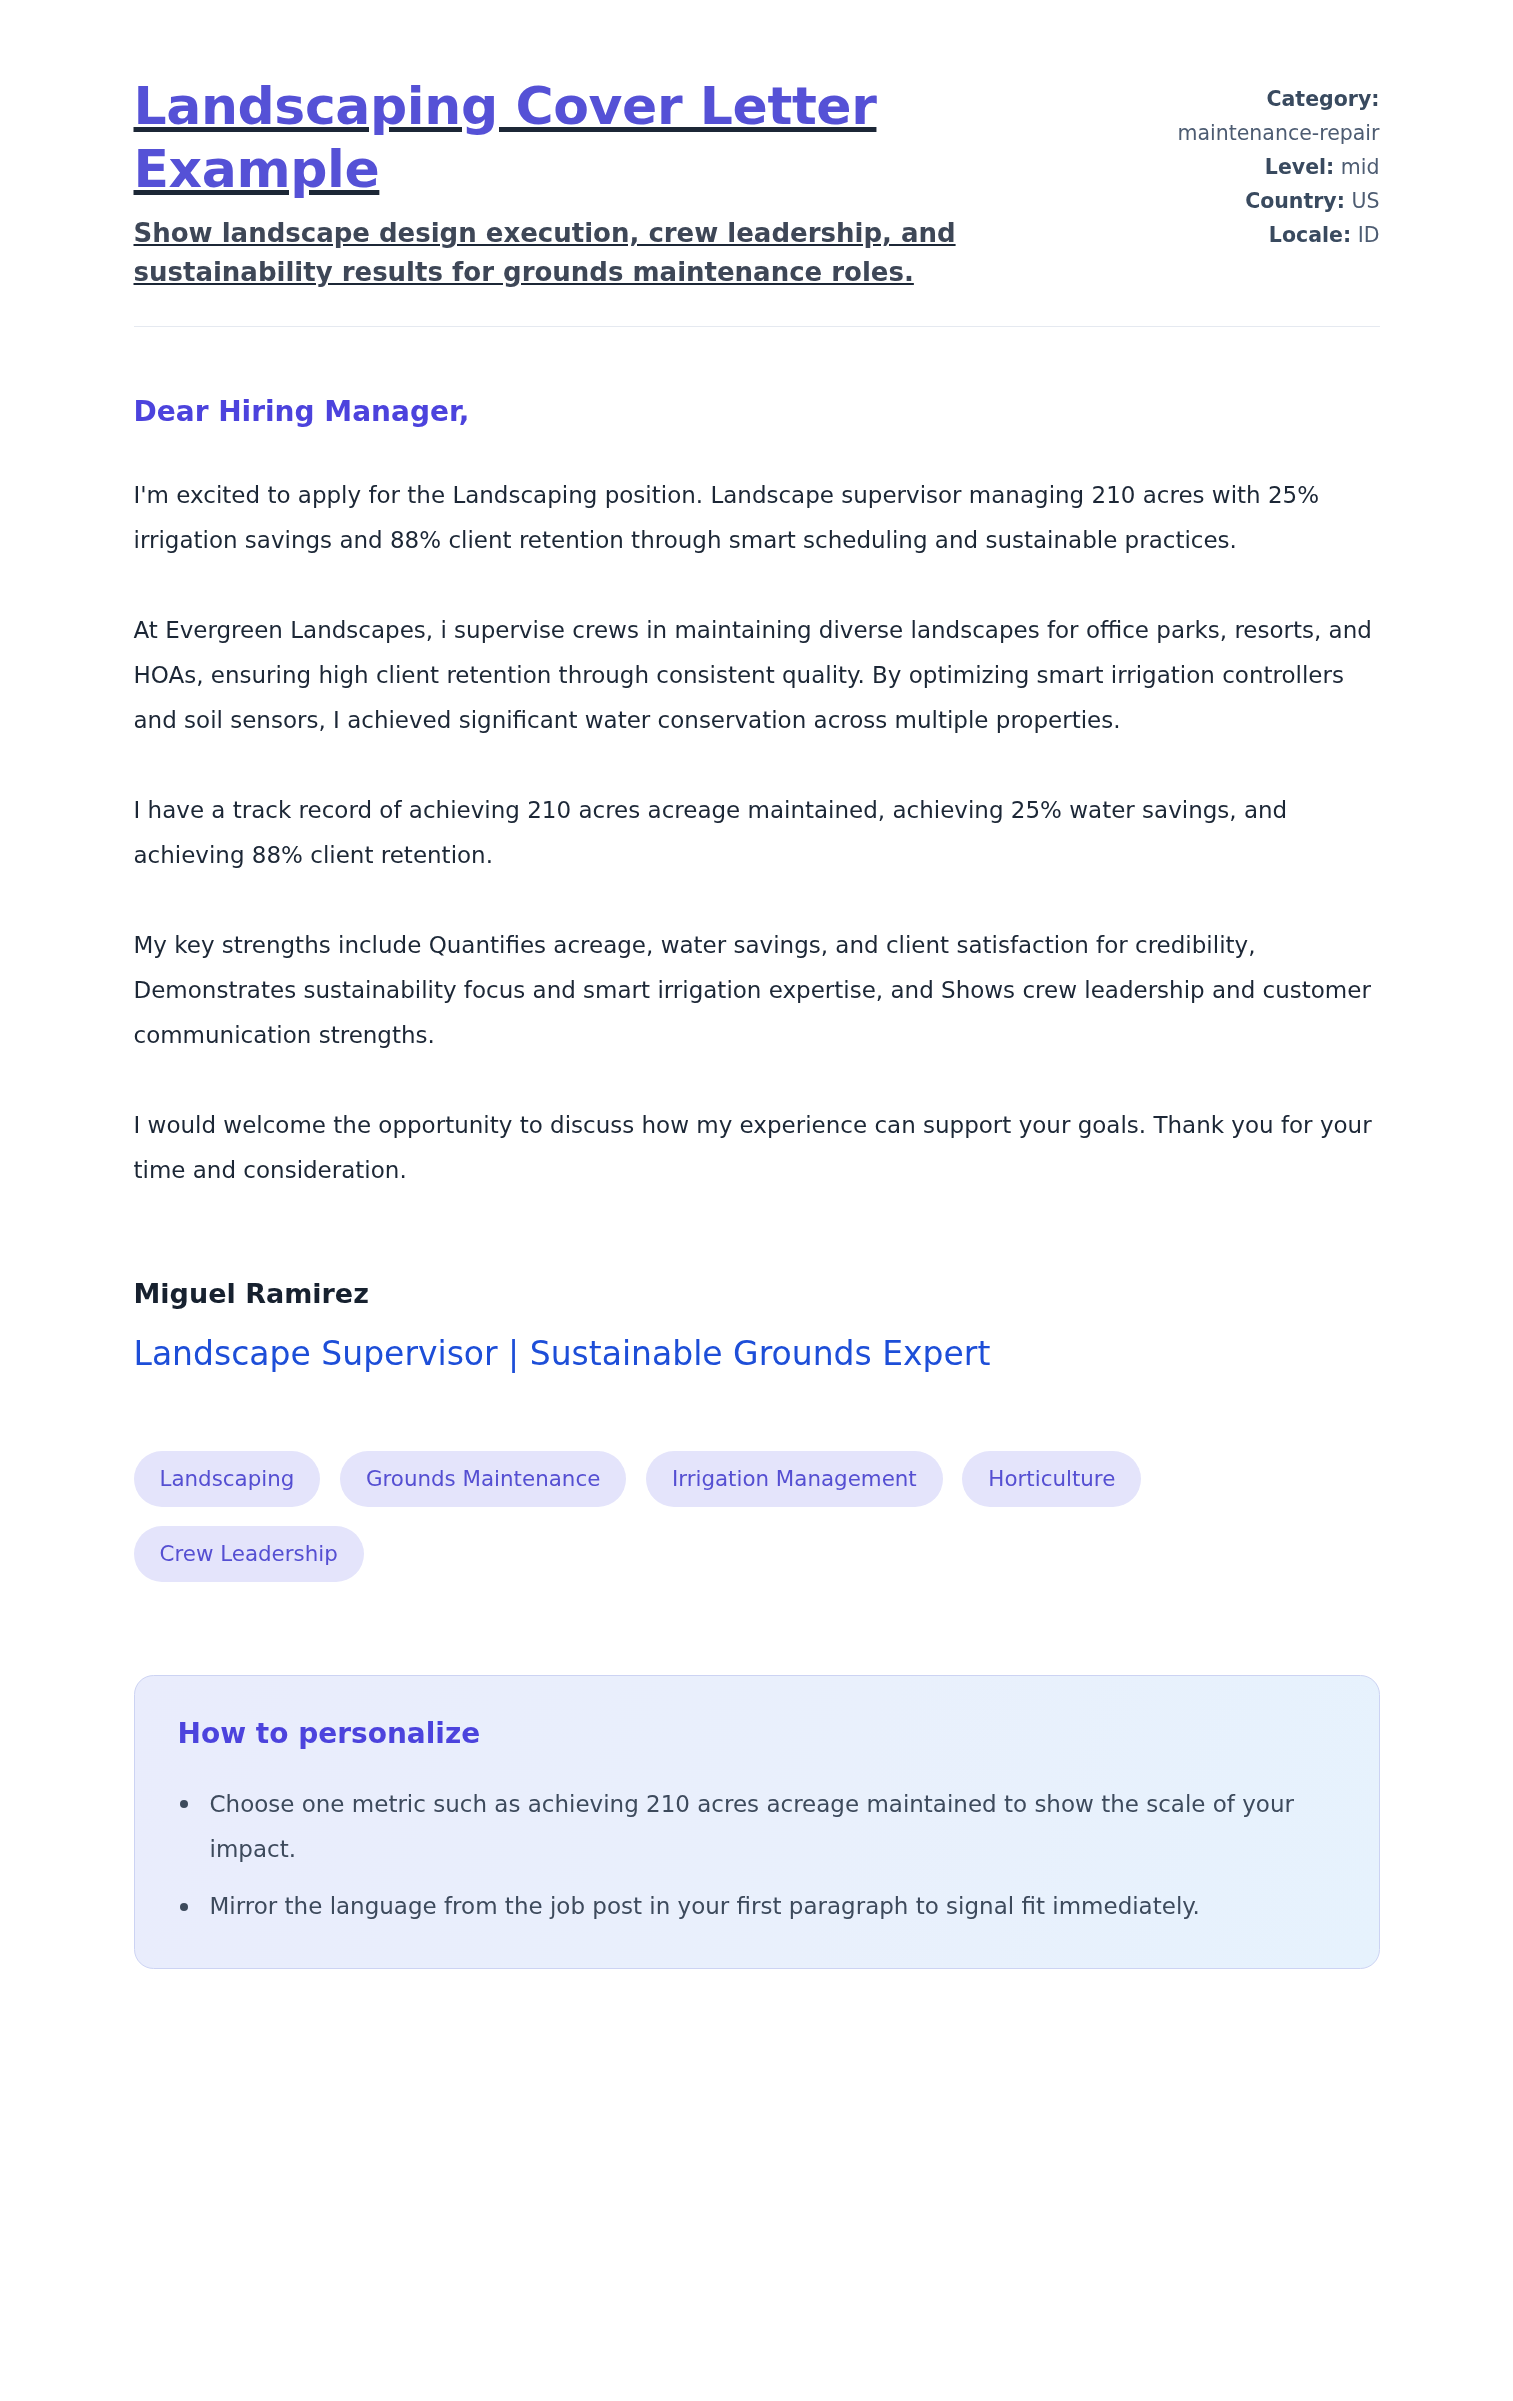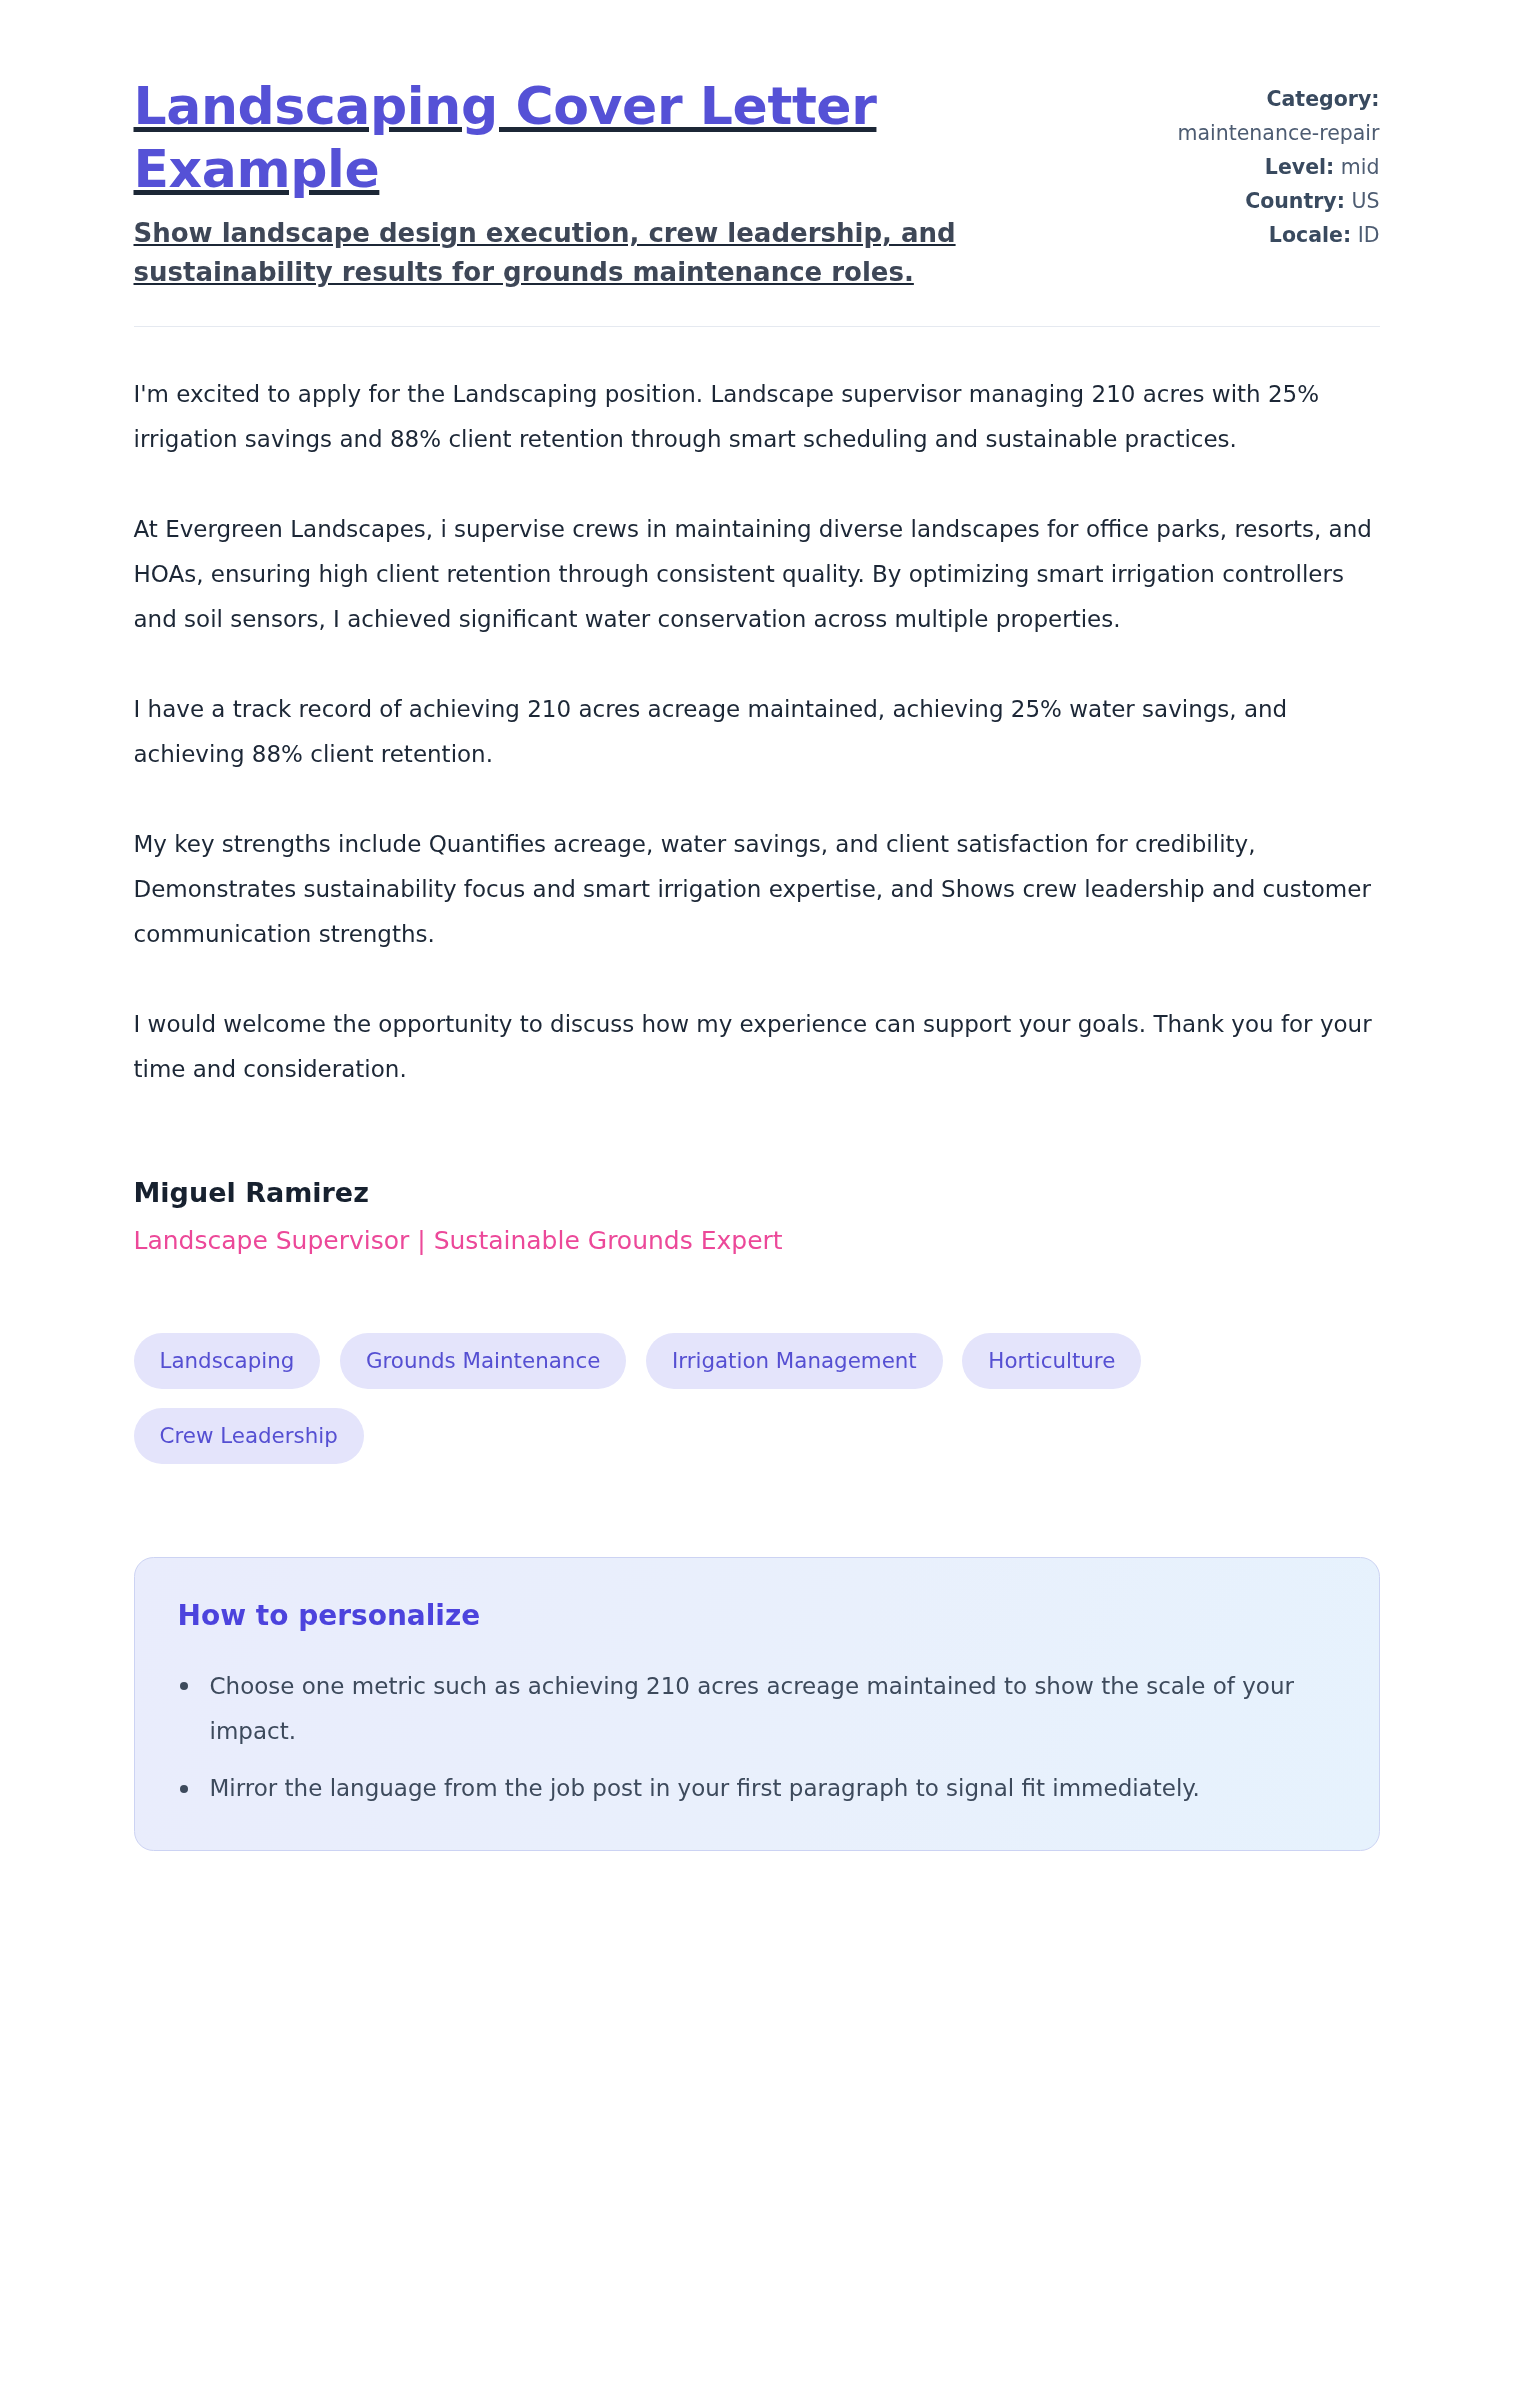--- a/index.html
+++ b/index.html
@@ -70,23 +70,23 @@
     color: #1c2736;
   }
 
   .signature { margin-top: 85px; }
   .signature-name {
     font-size: 27px;
     font-weight: bold;
     color: #17212f;
   }
   .signature-role {
-    margin-top: 18px;
-    font-size: 25px;
-    color: #ec4899;
+    margin-top: 25px;
+    font-size: 33px;
+    color: #1d4ed8;
   }
 
   
   .tags {
     margin-top: 78px;
     display: flex;
     gap: 19.6px;
     flex-wrap: wrap;
     text-align: center;
   }
@@ -152,20 +152,21 @@
       <div class="meta-row"><strong>Category:</strong> <span>maintenance-repair</span></div>
       <div class="meta-row"><strong>Level:</strong> <span>mid</span></div>
       <div class="meta-row"><strong>Country:</strong> <span>US</span></div>
       <div class="meta-row"><strong>Locale:</strong> <span>ID</span></div>
     </div>
   </div>
 
   <hr class="divider">
 
   <div class="letter">
+    <div class="salutation">Dear Hiring Manager,</div>
     <p>I'm excited to apply for the Landscaping position. Landscape supervisor managing 210 acres with 25% irrigation savings and 88% client retention through smart scheduling and sustainable practices.</p>
     <p>At Evergreen Landscapes, i supervise crews in maintaining diverse landscapes for office parks, resorts, and HOAs, ensuring high client retention through consistent quality. By optimizing smart irrigation controllers and soil sensors, I achieved significant water conservation across multiple properties.</p>
     <p>I have a track record of achieving 210 acres acreage maintained, achieving 25% water savings, and achieving 88% client retention.</p>
     <p>My key strengths include Quantifies acreage, water savings, and client satisfaction for credibility, Demonstrates sustainability focus and smart irrigation expertise, and Shows crew leadership and customer communication strengths.</p>
     <p>I would welcome the opportunity to discuss how my experience can support your goals. Thank you for your time and consideration.</p>
 
     <div class="signature">
       <div class="signature-name">Miguel Ramirez</div>
       <div class="signature-role">Landscape Supervisor | Sustainable Grounds Expert</div>
     </div>

